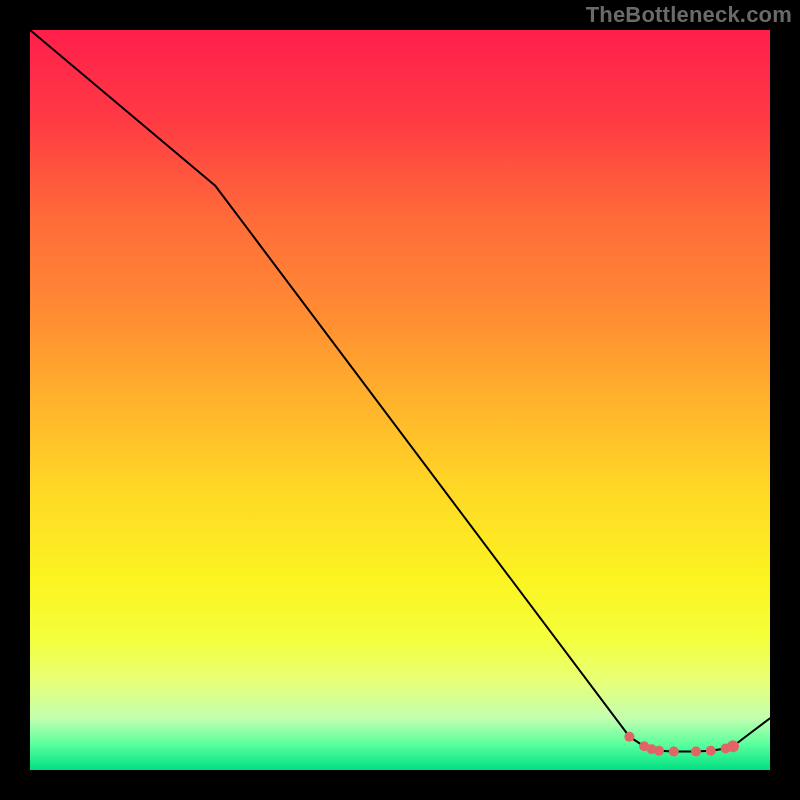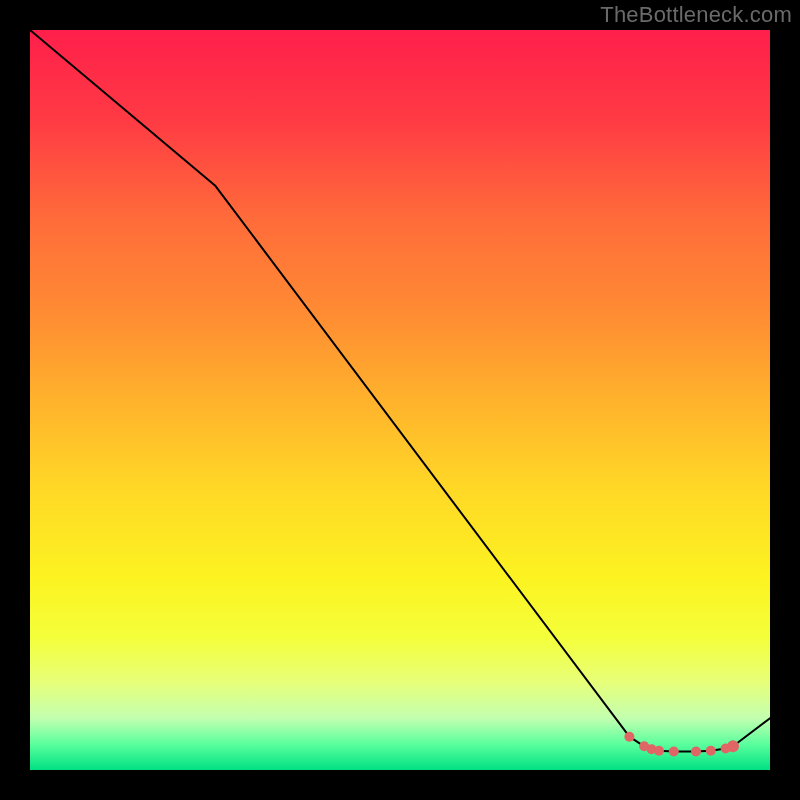--- a/index.html
+++ b/index.html
@@ -16,21 +16,21 @@
     width: 800px;
     height: 800px;
     background: #000;
   }
   .watermark {
     position: absolute;
     top: 2px;
     right: 8px;
     color: #6a6a6a;
     font-size: 22px;
-    font-weight: 400;
+    font-weight: 700;
     letter-spacing: 0.2px;
   }
   .plot {
     position: absolute;
     left: 30px;
     top: 30px;
     width: 740px;
     height: 740px;
   }
   .plot svg {

